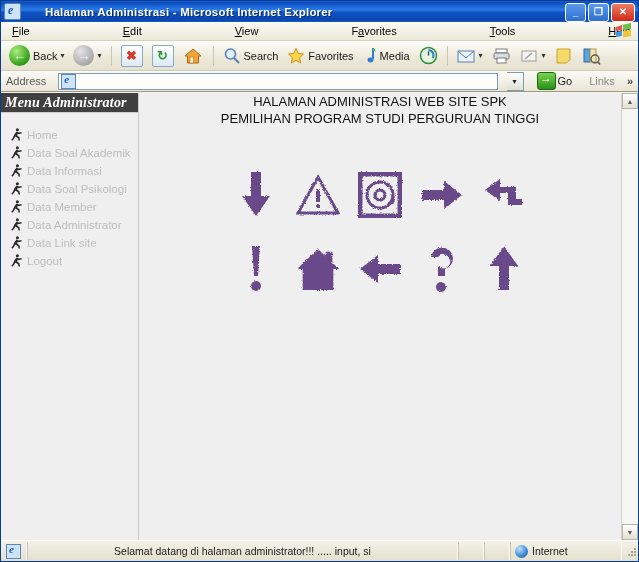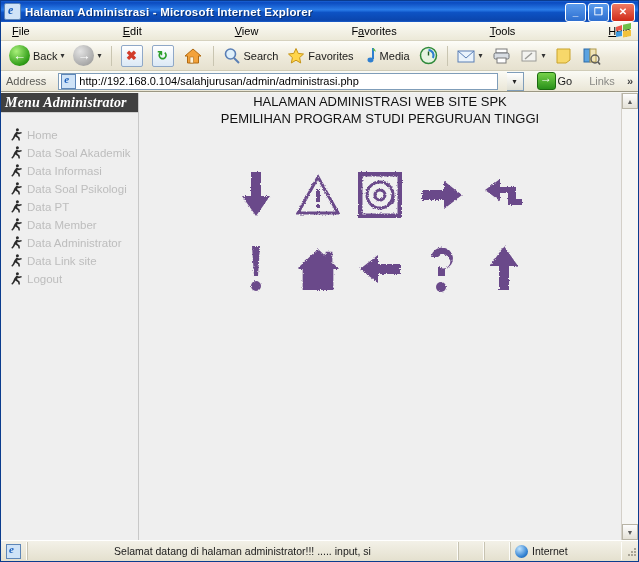--- a/index.html
+++ b/index.html
@@ -10,21 +10,21 @@
     font-size:11px;
     -webkit-font-smoothing:none;
   }
   .window{width:639px;height:562px;position:relative;display:flex;flex-direction:column;
           background:#ece9d8;border:1px solid #0b3c8e;box-sizing:border-box;}
 
   
   .titlebar{
     height:21px;flex:0 0 21px;display:flex;align-items:center;
     background:linear-gradient(180deg,#1a62d4 0%,#0b4bc0 8%,#2a7ce8 42%,#0d52c4 55%,#0b46ae 92%,#1d5fcc 100%);
-    padding-left:3px;box-sizing:border-box;position:relative;
+    padding-left:3px;box-sizing:border-box;position:relative;gap:20px;
   }
   .title-icon{width:15px;height:15px;margin-right:4px;background:#cfe3f7;border:1px solid #5d86b8;
       border-radius:2px;position:relative;flex:0 0 15px;}
   .title-icon:after{content:"e";position:absolute;left:3px;top:-1px;color:#1b5fbb;font-size:12px;
       font-family:"Liberation Serif",serif;font-style:italic;font-weight:bold;}
   .title-text{color:#fff;font-weight:bold;font-size:11.5px;text-shadow:1px 1px 0 #0a2f70;
       letter-spacing:0.2px;white-space:nowrap;}
   .win-buttons{position:absolute;right:3px;top:2px;display:flex;gap:2px;}
   .wbtn{width:19px;height:17px;border:1px solid #ffffff;border-radius:3px;
         background:linear-gradient(180deg,#5a9bec,#2e6fd0);position:relative;}
@@ -247,21 +247,20 @@
         <circle cx="13" cy="12" r="4" fill="none" stroke="#5a5a58" stroke-width="1.4"></circle>
         <line x1="16" y1="15" x2="18" y2="17.5" stroke="#5a5a58" stroke-width="1.6"></line>
       </svg>
     </div>
   </div>
 
   <div class="addrbar">
     <div class="addr-label">Address</div>
     <div class="addr-input">
       <div class="addr-ico"></div>
-      <div class="addr-text">http://192.168.0.104/salahjurusan/admin/administrasi.php</div>
     </div>
     <div class="addr-caret">▾</div>
     <div class="go-btn">
       <div class="go-ico"></div>
       <span class="tb-label">Go</span>
     </div>
     <div class="links">Links</div>
     <div class="chev">»</div>
   </div>
 
@@ -304,29 +303,20 @@
         <div class="side-item">
           <svg class="runner" viewBox="0 0 11 13">
               <g fill="#2b2b2b">
                 <circle cx="6.4" cy="1.7" r="1.5"></circle>
                 <path d="M5.6 3.6 L8 4.6 L10.4 4.0 L10.8 5.3 L7.8 6.3 L6.6 5.8 L6.2 7.6 L8.6 9.6 L9.0 12.6 L7.5 12.6 L7.0 10.2 L4.4 8.4 L3.0 11.0 L1.2 12.8 L0.3 11.8 L1.8 10.1 L3.4 6.2 Z"></path>
               </g>
             </svg>
           <span class="side-label">Data Soal Psikologi</span>
         </div>
 
-        <div class="side-item">
-          <svg class="runner" viewBox="0 0 11 13">
-              <g fill="#2b2b2b">
-                <circle cx="6.4" cy="1.7" r="1.5"></circle>
-                <path d="M5.6 3.6 L8 4.6 L10.4 4.0 L10.8 5.3 L7.8 6.3 L6.6 5.8 L6.2 7.6 L8.6 9.6 L9.0 12.6 L7.5 12.6 L7.0 10.2 L4.4 8.4 L3.0 11.0 L1.2 12.8 L0.3 11.8 L1.8 10.1 L3.4 6.2 Z"></path>
-              </g>
-            </svg>
-          <span class="side-label">Data PT</span>
-        </div>
 
         <div class="side-item">
           <svg class="runner" viewBox="0 0 11 13">
               <g fill="#2b2b2b">
                 <circle cx="6.4" cy="1.7" r="1.5"></circle>
                 <path d="M5.6 3.6 L8 4.6 L10.4 4.0 L10.8 5.3 L7.8 6.3 L6.6 5.8 L6.2 7.6 L8.6 9.6 L9.0 12.6 L7.5 12.6 L7.0 10.2 L4.4 8.4 L3.0 11.0 L1.2 12.8 L0.3 11.8 L1.8 10.1 L3.4 6.2 Z"></path>
               </g>
             </svg>
           <span class="side-label">Data Member</span>
         </div>

